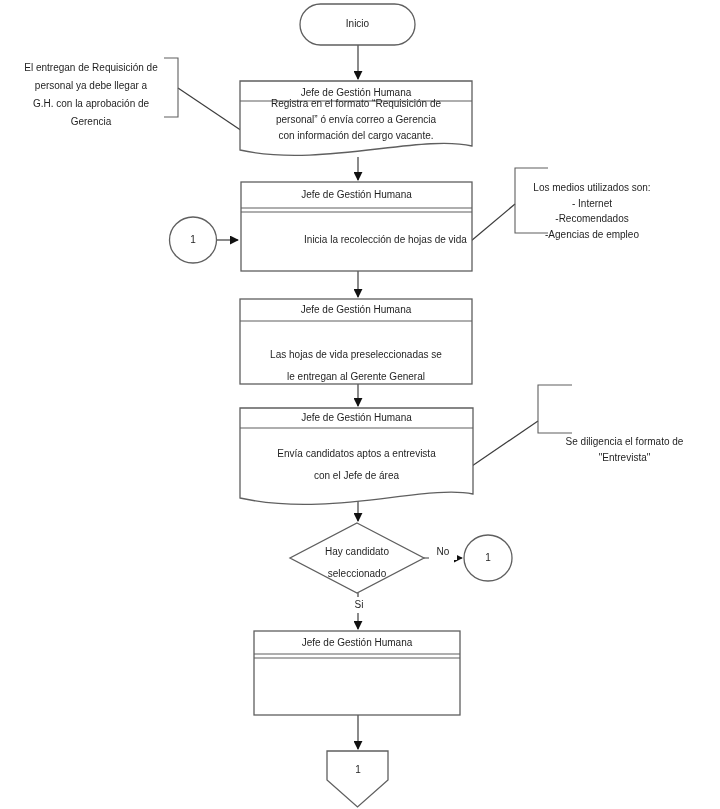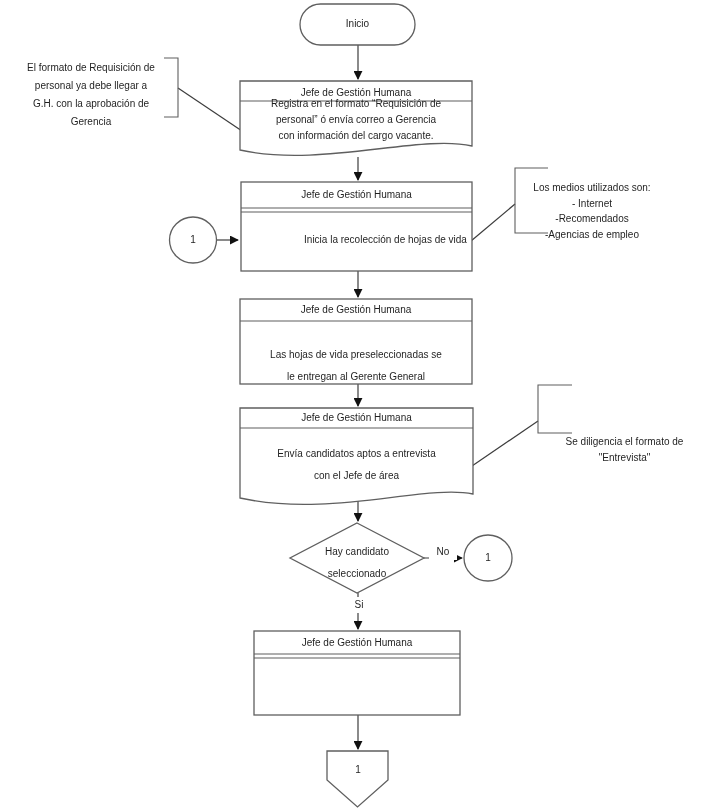--- a/index.html
+++ b/index.html
@@ -80,21 +80,21 @@
 
     <rect class="shape" x="254" y="631" width="206" height="84"></rect>
     <line class="thin" x1="254" y1="654" x2="460" y2="654"></line>
     <line class="thin" x1="254" y1="658" x2="460" y2="658"></line>
 
     <polygon class="shape" points="327,751 388,751 388,780 357.5,807 327,780"></polygon>
   </svg>
 
   <div class="label" style="left:300px;top:16px;width:115px;">Inicio</div>
 
-  <div class="label note" style="left:5px;top:59px;width:172px;">El formato de Requisición de
+  <div class="label note" style="left:5px;top:59px;width:172px;">El entregan de Requisición de
 personal ya debe llegar a
 G.H. con la aprobación de
 Gerencia</div>
 
   <div class="label" style="left:240px;top:85px;width:232px;">Jefe de Gestión Humana</div>
   <div class="label" style="left:240px;top:96px;width:232px;">Registra en el formato “Requisición de
 personal” ó envía correo a Gerencia
 con información del cargo vacante.</div>
 
   <div class="label" style="left:241px;top:187px;width:231px;">Jefe de Gestión Humana</div>

